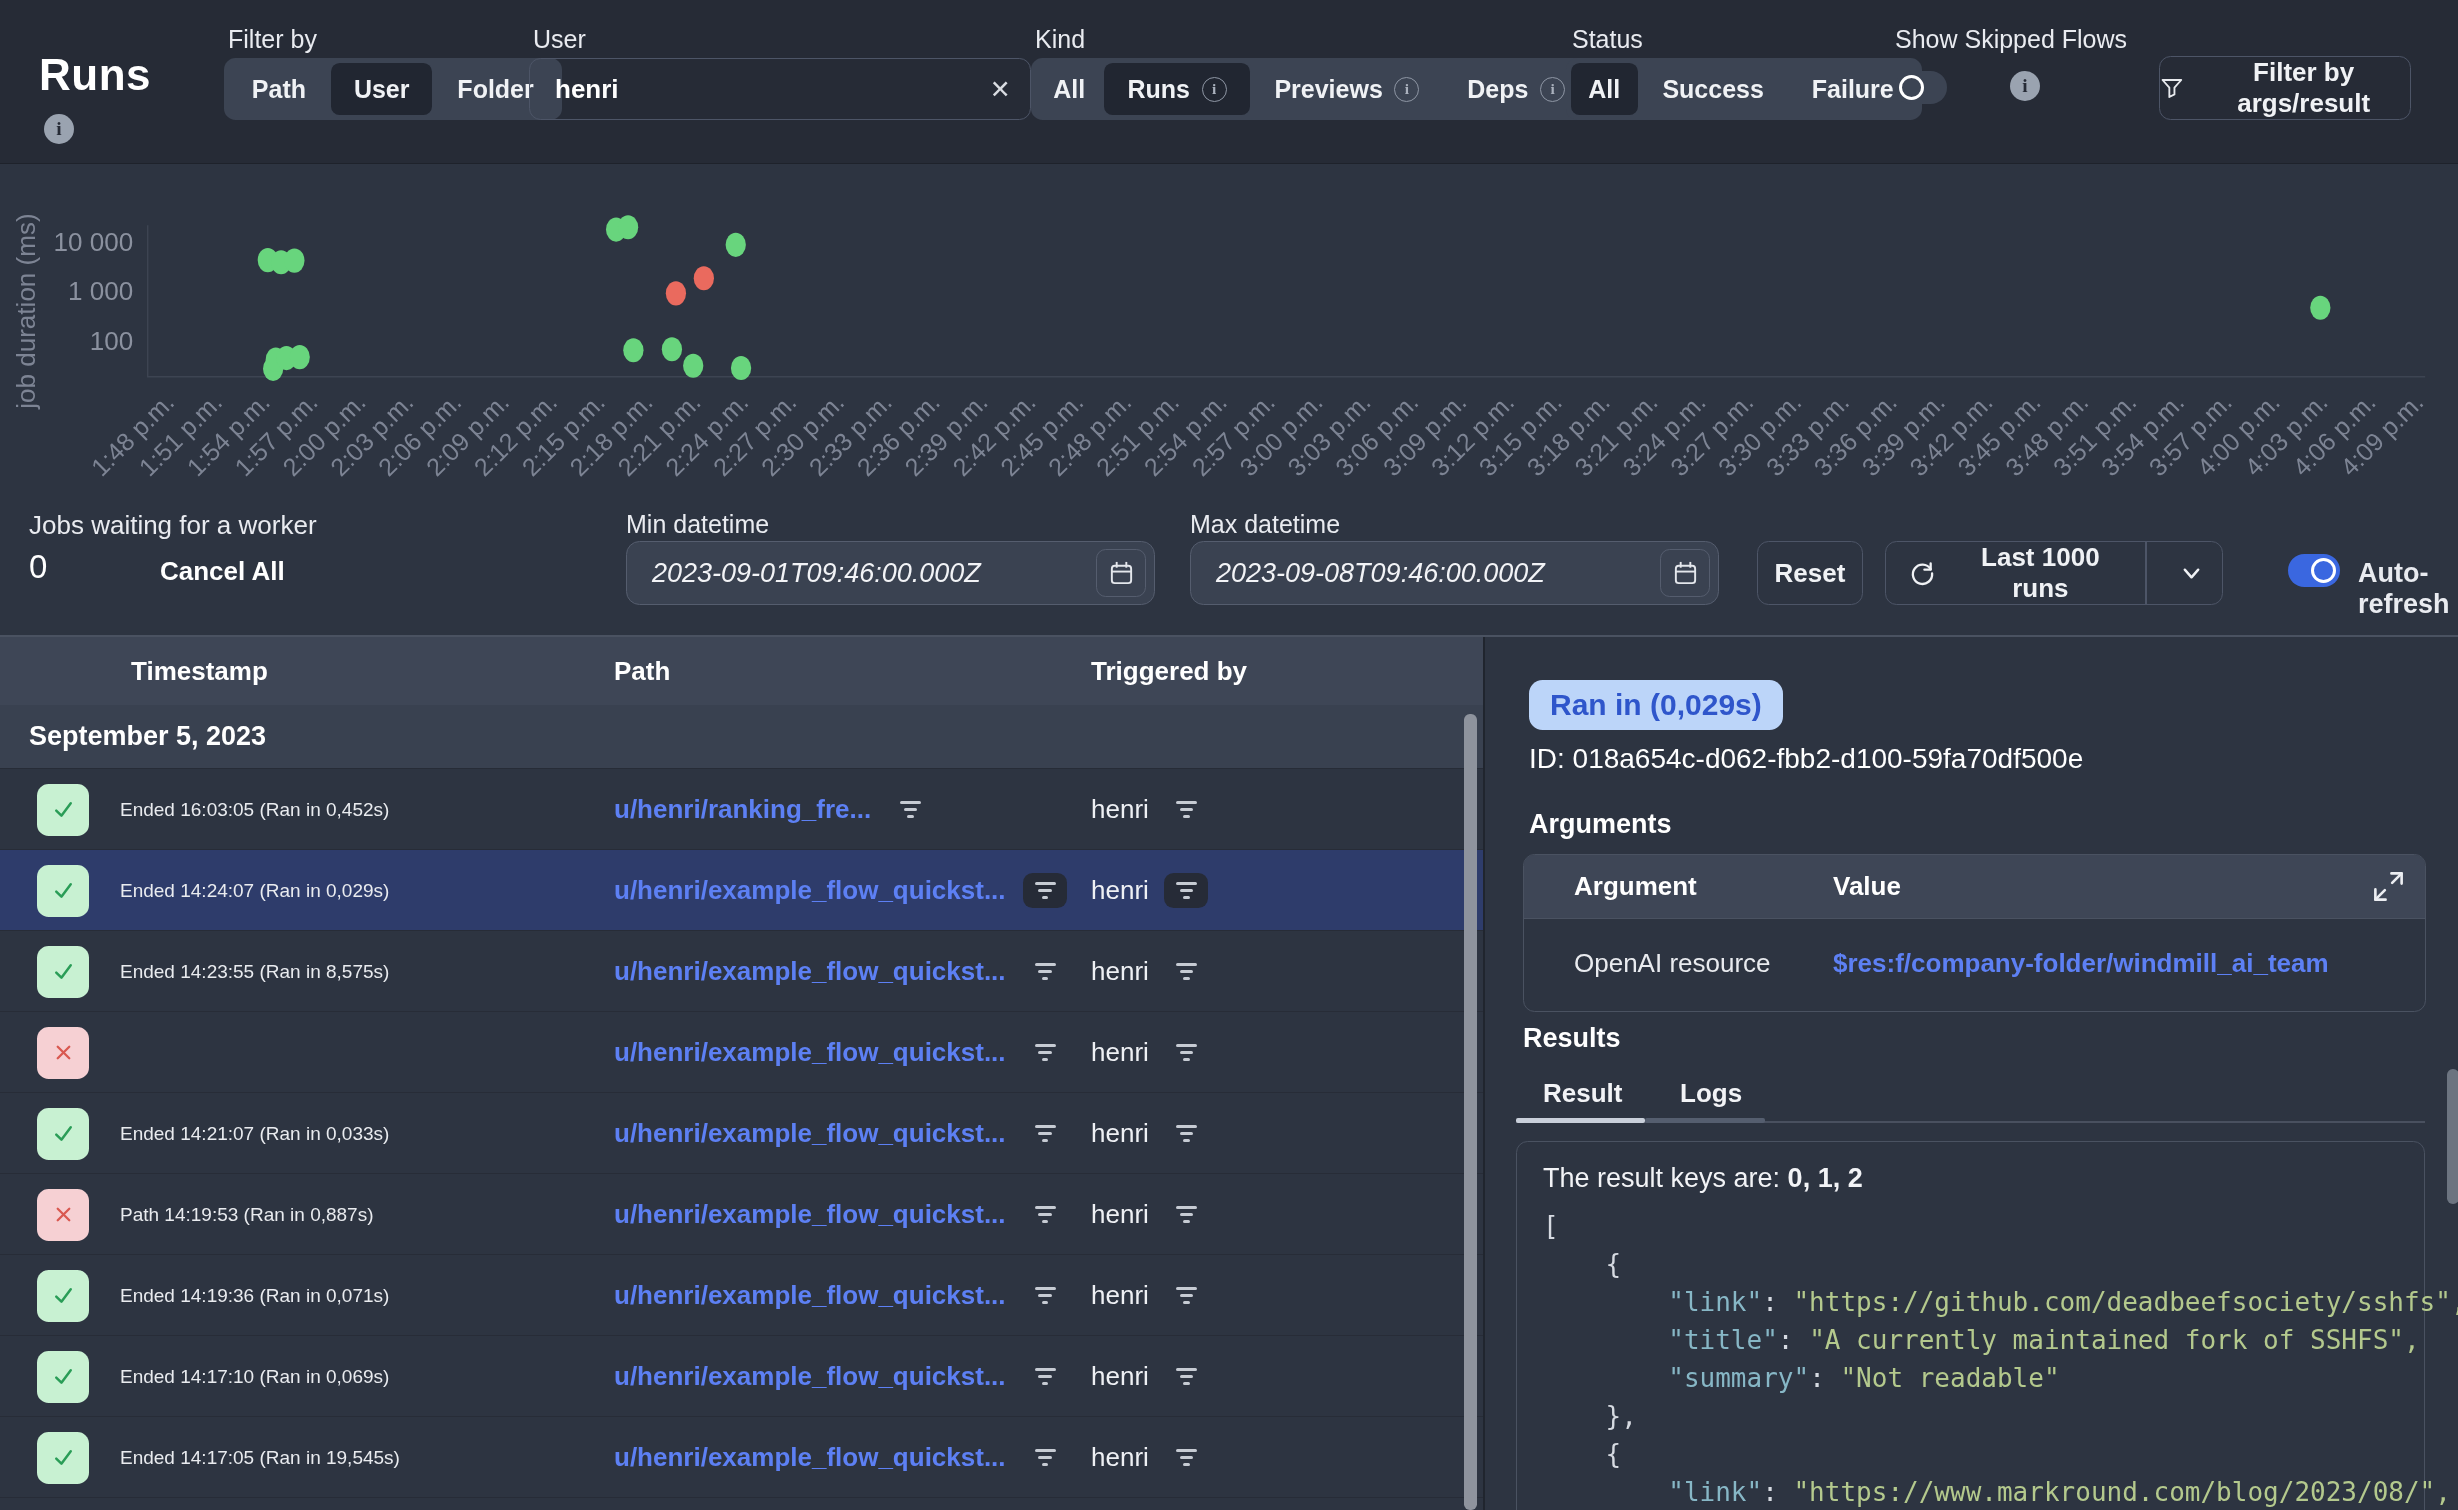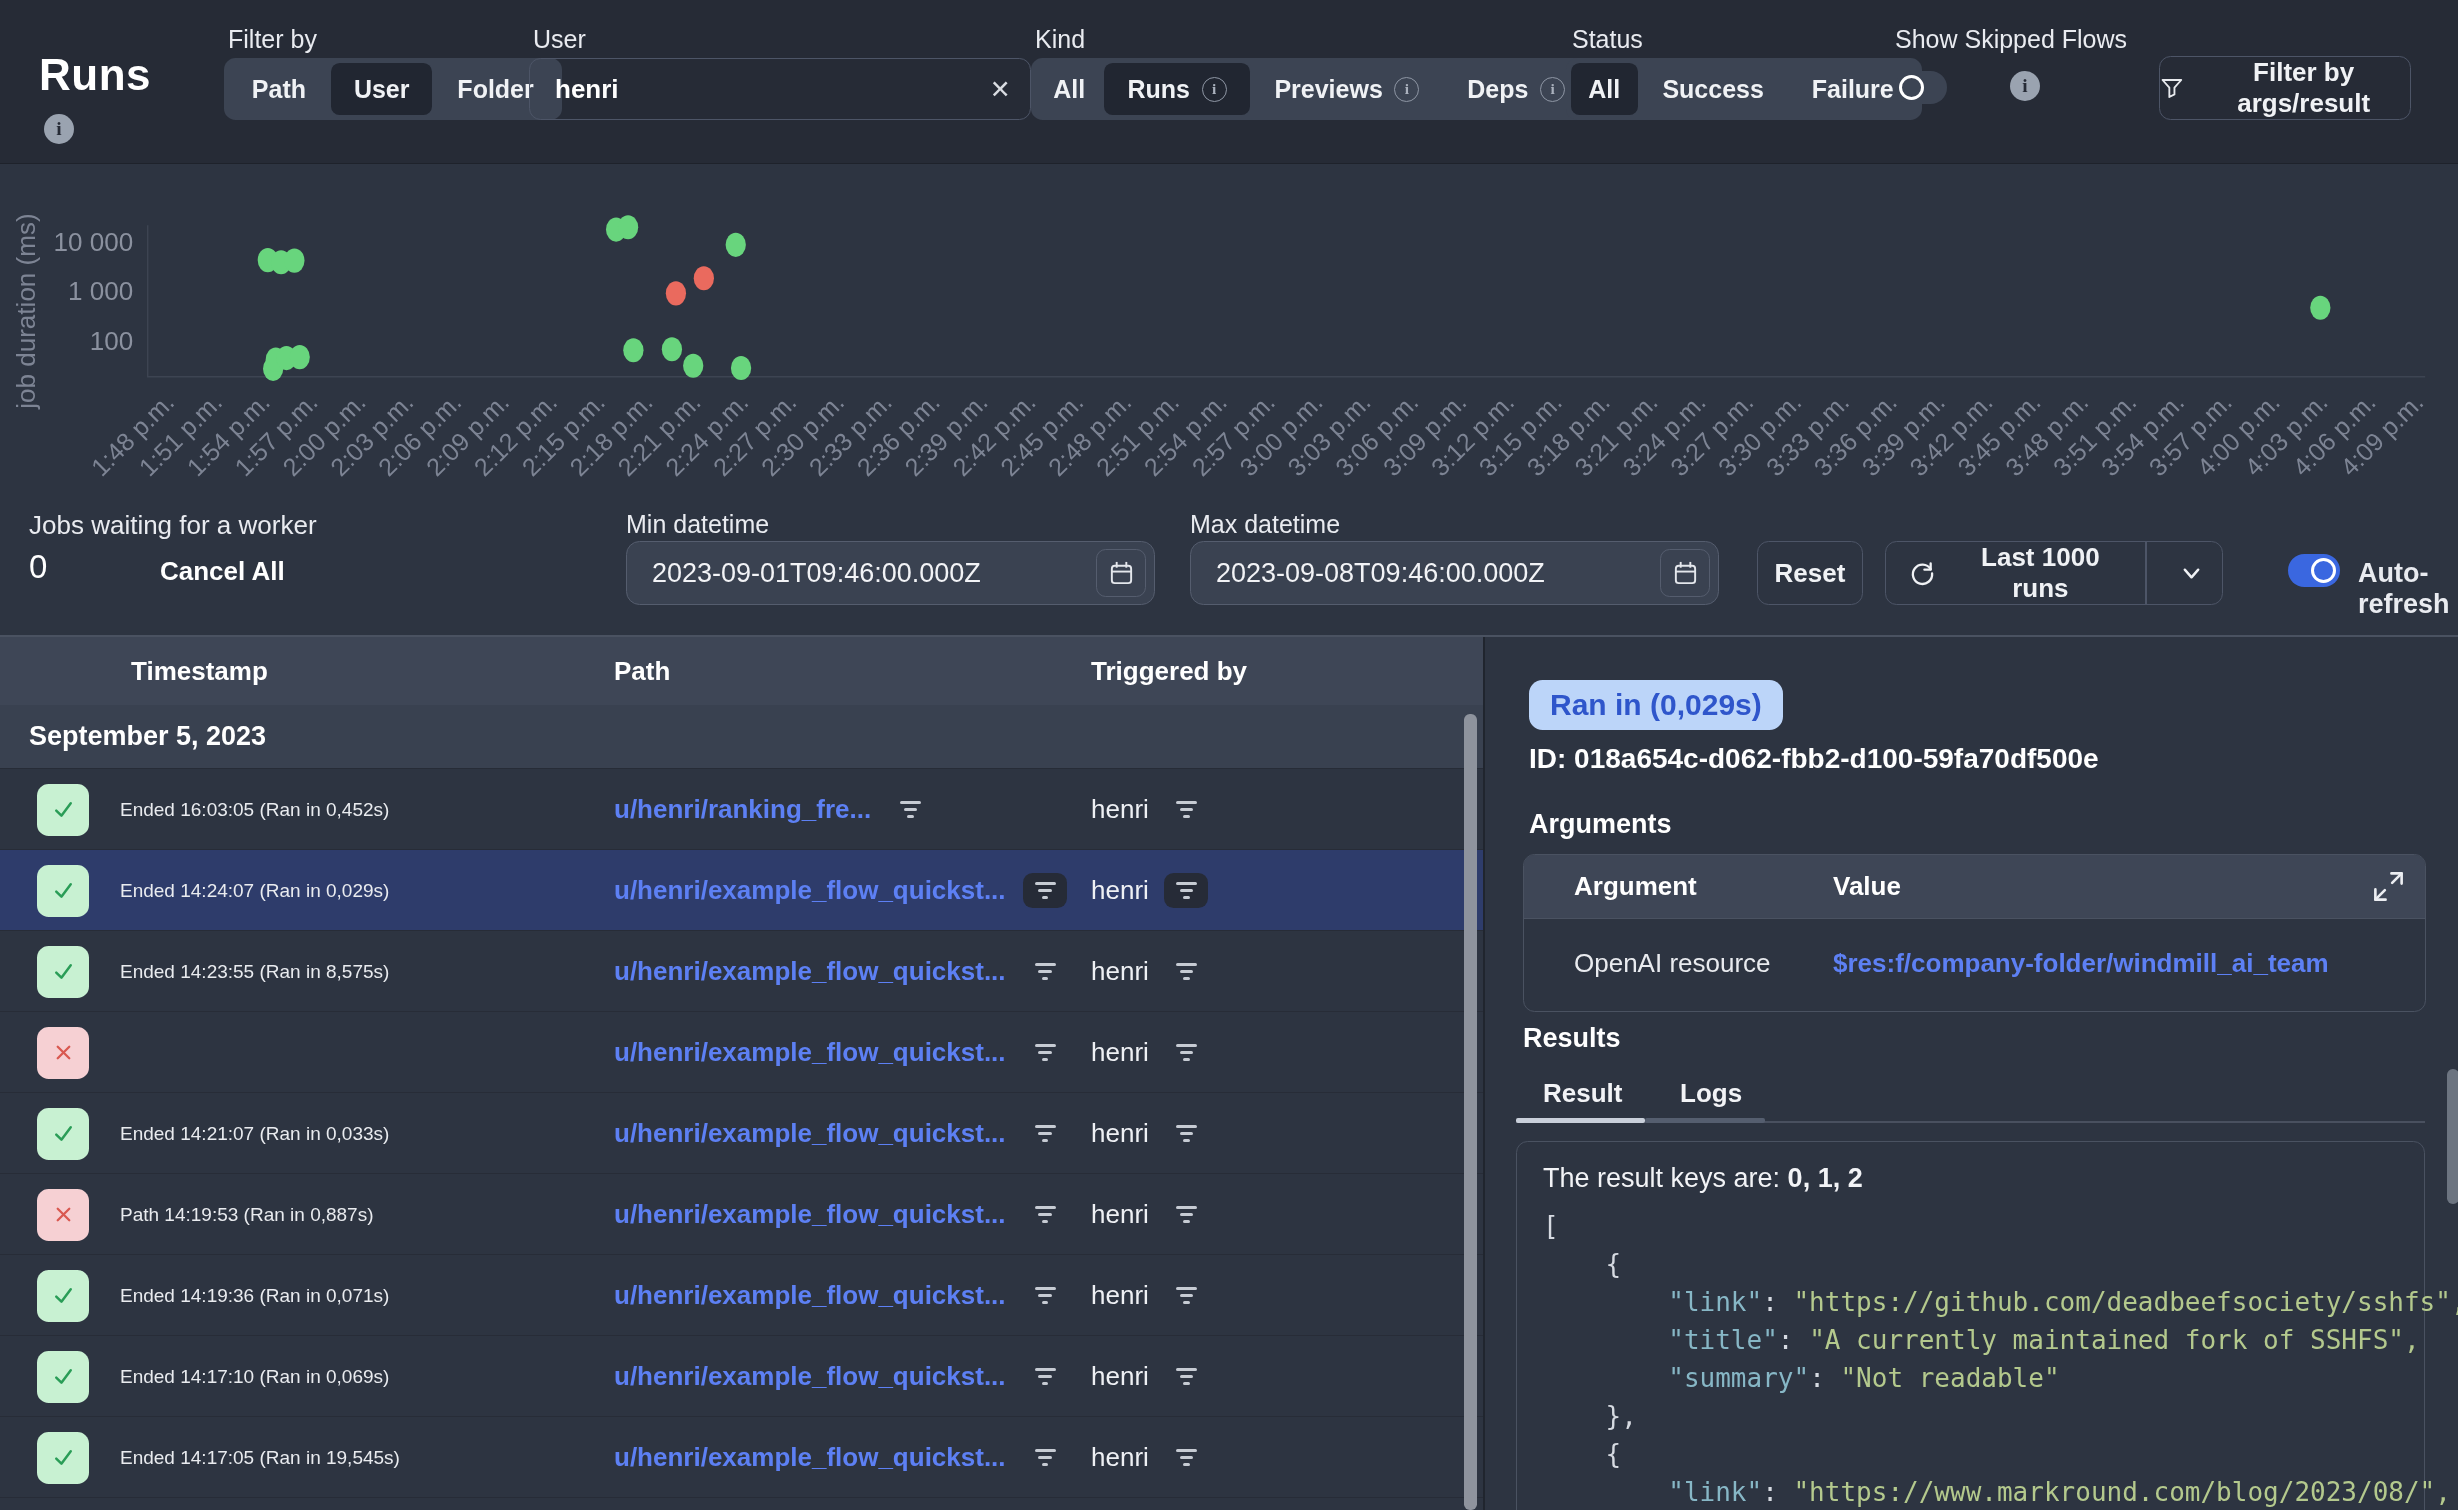--- a/index.html
+++ b/index.html
@@ -22,21 +22,21 @@
   .outline-btn { position:absolute; border:1.9px solid #4d5567; border-radius:11.6px; background:transparent; color:#f0f2f5; font-size:26px; font-weight:600; font-family:inherit; display:flex; align-items:center; justify-content:center; gap:13.5px; cursor:pointer; }
   .toggle { position:absolute; width:52px; height:33px; border-radius:16.4px; cursor:pointer; }
   .toggle .knob { position:absolute; top:3.9px; width:25px; height:25px; border-radius:50%; border:3.9px solid #ffffff; }
   .toggle.off { background:#3c4453; } .toggle.off .knob { left:3.9px; }
   .toggle.on { background:#3a67e0; } .toggle.on .knob { right:3.9px; }
 
   
   .q-label { position:absolute; font-size:26px; color:#e9ebf0; }
   .q-count { position:absolute; font-size:33px; color:#ffffff; }
   .cancel-all { position:absolute; font-size:26px; font-weight:bold; color:#ffffff; cursor:pointer; }
-  .dt-input { position:absolute; height:64px; background:#3a4251; border:1.9px solid #555d6e; border-radius:13.5px; display:flex; align-items:center; padding:0 7.7px 0 25px; }
+  .dt-input { position:absolute; height:64px; background:#3a4251; border:1.9px solid #555d6e; border-radius:13.5px; display:flex; align-items:center; padding:0 7.7px 0 25px;font-style:italic; }
   .dt-input .val { flex:1; font-size:27px; color:#f2f3f6; }
   .cal-btn { width:50px; height:48px; border:1.9px solid #555d6e; border-radius:9.7px; background:transparent; display:flex; align-items:center; justify-content:center; cursor:pointer; }
 
   
   .main-sep { position:absolute; left:0; top:635px; width:2458px; height:1.9px; background:#4a5261; }
   .v-divider { position:absolute; left:1483px; top:637px; width:1.9px; height:873px; background:#20252e; }
 
   
   .tbl-header { position:absolute; left:0; top:637px; width:1483px; height:68px; background:#3e4656; }
   .tbl-header .th { position:absolute; top:19.3px; font-size:26px; font-weight:bold; color:#ffffff; }
@@ -52,21 +52,21 @@
   .path-link { font-size:26px; font-weight:600; color:#5d80f4; text-decoration:none; }
   .trig-name { font-size:26px; color:#eef0f4; }
   .filter-glyph { display:inline-flex; flex-direction:column; align-items:center; gap:3.9px; padding:9.7px 11.6px; border-radius:9.7px; cursor:pointer; }
   .filter-glyph i { display:block; height:2.9px; border-radius:1.9px; background:#c6cbd3; }
   .filter-glyph i:nth-child(1){width:21px;} .filter-glyph i:nth-child(2){width:13.5px;} .filter-glyph i:nth-child(3){width:6.8px;}
   .run-row.selected .filter-glyph { background:#262b37; }
   .tbl-scroll { position:absolute; left:1464px; top:714px; width:12.6px; height:796px; border-radius:5.8px; background:#8e939d; }
 
   
   .badge { position:absolute; left:1529px; top:680px; height:50px; padding:0 21px; background:#bcd5f9; border-radius:13.5px; display:flex; align-items:center; font-size:30px; font-weight:bold; color:#2f56cb; }
-  .run-id { position:absolute; left:1529px; top:743px; font-size:28px; font-weight:bold; color:#ffffff; }
+  .run-id { position:absolute; left:1529px; top:743px; font-size:28px; font-weight:normal; color:#ffffff; }
   .sect-title { position:absolute; font-size:27px; font-weight:bold; color:#ffffff; }
   .args-table { position:absolute; left:1523px; top:854px; width:903px; height:158px; border:1.9px solid #4a5261; border-radius:11.6px; }
   .args-head { position:absolute; left:0; top:0; width:100%; height:64px; background:#3e4656; border-radius:9.7px 9.7px 0 0; border-bottom:1px solid #4a5261; }
   .args-head .th { position:absolute; top:16.4px; font-size:26px; font-weight:bold; color:#ffffff; }
   .args-row { position:absolute; left:0; top:64px; width:100%; height:93px; }
   .args-row .cell { position:absolute; top:29px; font-size:26px; }
   .expand-btn { position:absolute; right:17.4px; top:13.5px; width:39px; height:39px; background:transparent; border:none; cursor:pointer; }
   .tab { position:absolute; font-size:26px; font-weight:600; color:#f2f3f6; cursor:pointer; }
   .tab-underline { position:absolute; height:4.8px; border-radius:1.9px; }
   .tab-hairline { position:absolute; left:1516px; top:1121px; width:909px; height:1.9px; background:#49505f; }

